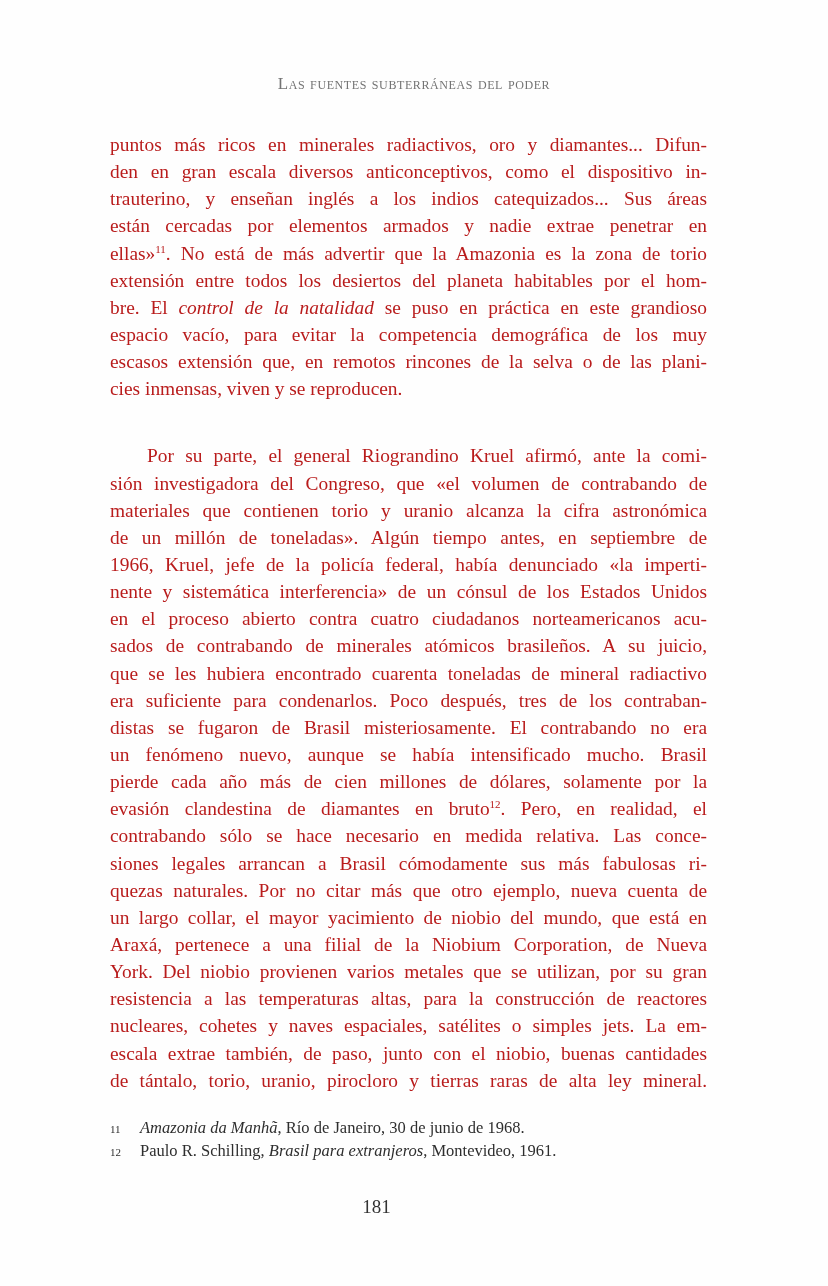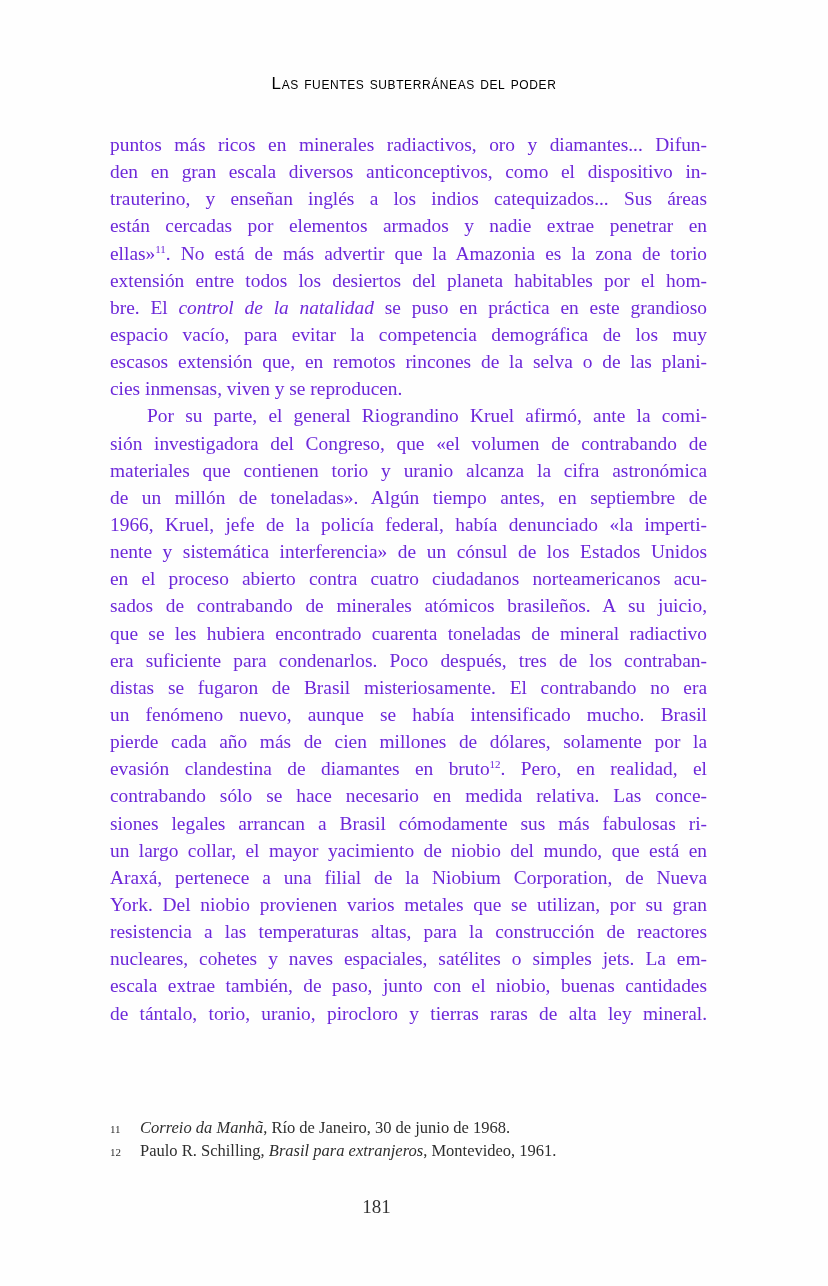--- a/index.html
+++ b/index.html
@@ -1,30 +1,30 @@
 <!DOCTYPE html>
 <html><head>
 <meta charset="utf-8">
 <style>
   html, body { margin: 0; padding: 0; background: #ffffff; }
   body { width: 828px; height: 1286px; position: relative; overflow: hidden; color: #2b2b2b; }
   .page { position: absolute; left: 0; top: 0; width: 828px; height: 1286px; background: #fefefe; }
   .running-head {
     position: absolute; top: 74px; left: 0; width: 828px; text-align: center;
-    font-family: Liberation Sans, sans-serif; font-size: 17px; letter-spacing: 0.6px;
-    color: #000000; font-variant: small-caps;
+    font-family: Liberation Serif, serif; font-size: 17px; letter-spacing: 0.6px;
+    color: #737373; font-variant: small-caps;
   }
   .body-text {
     position: absolute; left: 110px; top: 131px; width: 597px;
     font-family: "Liberation Serif", serif; font-size: 19.4px; line-height: 27.15px;
-    color: #6d28d9;
+    color: #b91c1c;
   }
   .line { display: block; white-space: nowrap; text-align: justify; text-align-last: justify; height: 27.15px; }
   .line.last { text-align-last: left; }
-  .indent { padding-left: 37px; }
+  .indent { padding-left: 37px; margin-top: 40px; }
   sup { font-size: 11px; line-height: 0; vertical-align: 7px; }
   em { font-style: italic; }
   .footnotes {
     position: absolute; left: 110px; top: 1117px; width: 600px;
     font-family: "Liberation Serif", serif; font-size: 16.5px; line-height: 22px; color: #2e2e2e;
   }
   .fn { display: flex; }
   .fn-num { width: 30px; font-size: 11px; padding-top: 1px; }
   .folio {
     position: absolute; top: 1196px; left: 0; width: 753px; text-align: center;
@@ -56,32 +56,33 @@
       <span class="line"><span>en el proceso abierto contra cuatro ciudadanos norteamericanos acu-</span></span>
       <span class="line"><span>sados de contrabando de minerales atómicos brasileños. A su juicio,</span></span>
       <span class="line"><span>que se les hubiera encontrado cuarenta toneladas de mineral radiactivo</span></span>
       <span class="line"><span>era suficiente para condenarlos. Poco después, tres de los contraban-</span></span>
       <span class="line"><span>distas se fugaron de Brasil misteriosamente. El contrabando no era</span></span>
       <span class="line"><span>un fenómeno nuevo, aunque se había intensificado mucho. Brasil</span></span>
       <span class="line"><span>pierde cada año más de cien millones de dólares, solamente por la</span></span>
       <span class="line"><span>evasión clandestina de diamantes en bruto</span><sup>12</sup><span>. Pero, en realidad, el</span></span>
       <span class="line"><span>contrabando sólo se hace necesario en medida relativa. Las conce-</span></span>
       <span class="line"><span>siones legales arrancan a Brasil cómodamente sus más fabulosas ri-</span></span>
+      <span class="line"><span>quezas naturales. Por no citar más que otro ejemplo, nueva cuenta de</span></span>
       <span class="line"><span>un largo collar, el mayor yacimiento de niobio del mundo, que está en</span></span>
       <span class="line"><span>Araxá, pertenece a una filial de la Niobium Corporation, de Nueva</span></span>
       <span class="line"><span>York. Del niobio provienen varios metales que se utilizan, por su gran</span></span>
       <span class="line"><span>resistencia a las temperaturas altas, para la construcción de reactores</span></span>
       <span class="line"><span>nucleares, cohetes y naves espaciales, satélites o simples jets. La em-</span></span>
       <span class="line"><span>escala extrae también, de paso, junto con el niobio, buenas cantidades</span></span>
       <span class="line"><span>de tántalo, torio, uranio, pirocloro y tierras raras de alta ley mineral.</span></span>
     </div>
   <div class="footnotes" id="footnotes">
       <div class="fn">
         <span class="fn-num">11</span>
-        <span><em>Correio da Manhã</em><span>, Río de Janeiro, 30 de junio de 1968.</span></span>
+        <span><em>Amazonia da Manhã</em><span>, Río de Janeiro, 30 de junio de 1968.</span></span>
       </div>
       <div class="fn">
         <span class="fn-num">12</span>
         <span><span>Paulo R. Schilling, </span><em>Brasil para extranjeros</em><span>, Montevideo, 1961.</span></span>
       </div>
     </div>
   <div class="folio">181</div>
 </div>
 
 </body></html>

